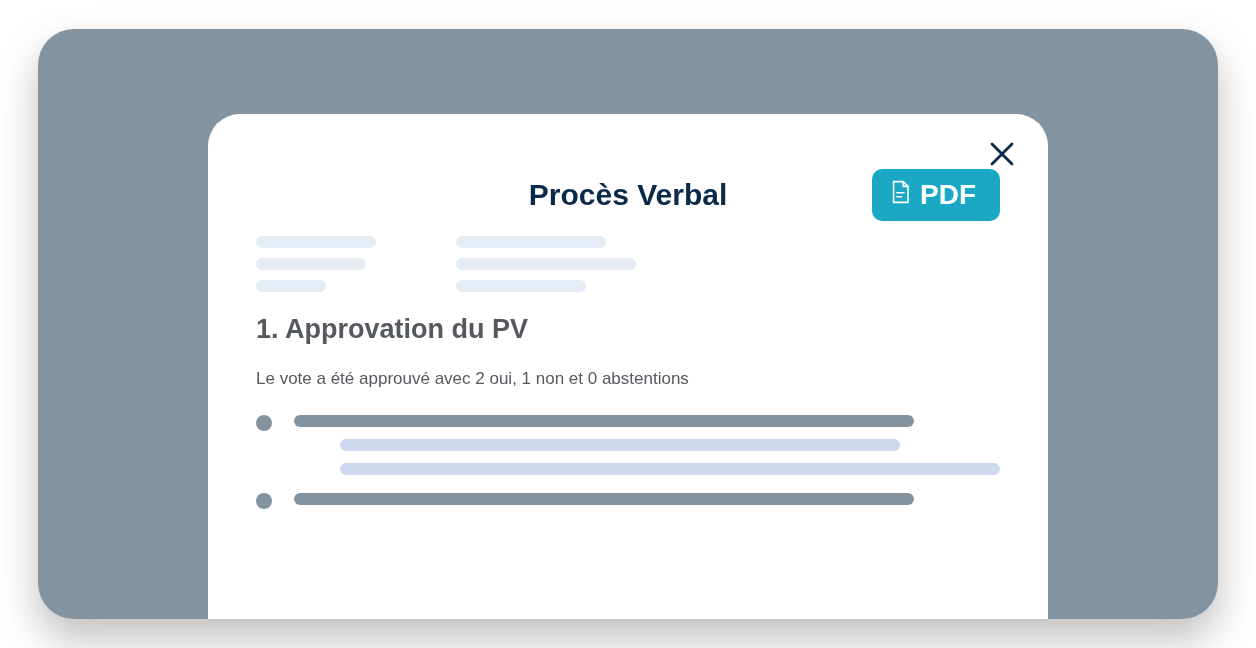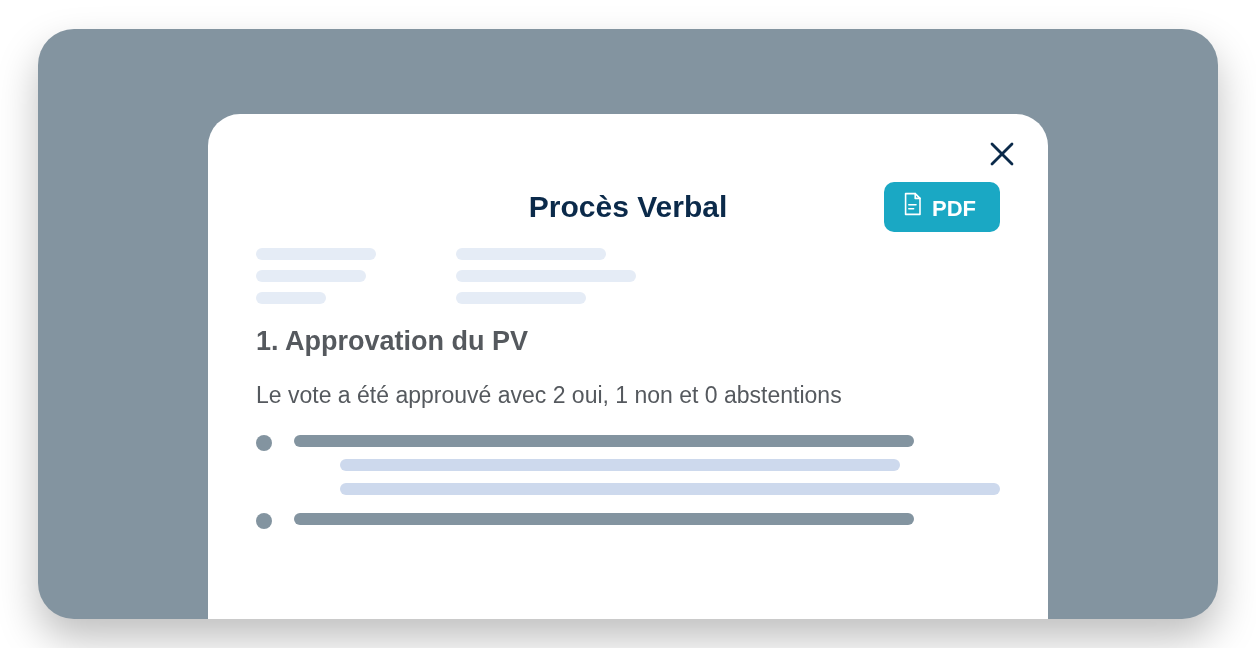--- a/index.html
+++ b/index.html
@@ -41,39 +41,39 @@
       display: flex;
       align-items: center;
       justify-content: center;
     }
     .close-btn svg { width: 30px; height: 30px; }
     .header-row {
       display: flex;
       align-items: center;
       justify-content: center;
       position: relative;
-      margin-top: 48px;
+      margin-top: 36px;
       margin-bottom: 24px;
     }
     .modal-title {
       color: #0b2a4a;
       font-weight: 800;
       font-size: 30px;
     }
     .pdf-button {
       position: absolute;
       right: 0;
       top: 50%;
       transform: translateY(-50%);
       background: #1aa8c4;
       color: #ffffff;
       border: none;
       border-radius: 10px;
       padding: 10px 24px 10px 18px;
-      font-size: 22px;
+      font-size: 28px;
       font-weight: 700;
       display: flex;
       align-items: flex-end;
       gap: 10px;
       cursor: pointer;
     }
     .pdf-button svg { width: 20px; height: 24px; }
     .placeholder-columns {
       display: flex;
       gap: 80px;
@@ -92,21 +92,21 @@
     .ph-b2 { width: 180px; }
     .ph-b3 { width: 130px; }
     .section-heading {
       color: #55595e;
       font-weight: 800;
       font-size: 27px;
       margin-bottom: 23px;
     }
     .section-text {
       color: #55595e;
-      font-size: 23px;
+      font-size: 17px;
       line-height: 1.35;
       margin-bottom: 24px;
     }
     .list-item {
       display: flex;
       align-items: flex-start;
       gap: 22px;
       margin-bottom: 10px;
     }
     .bullet {

